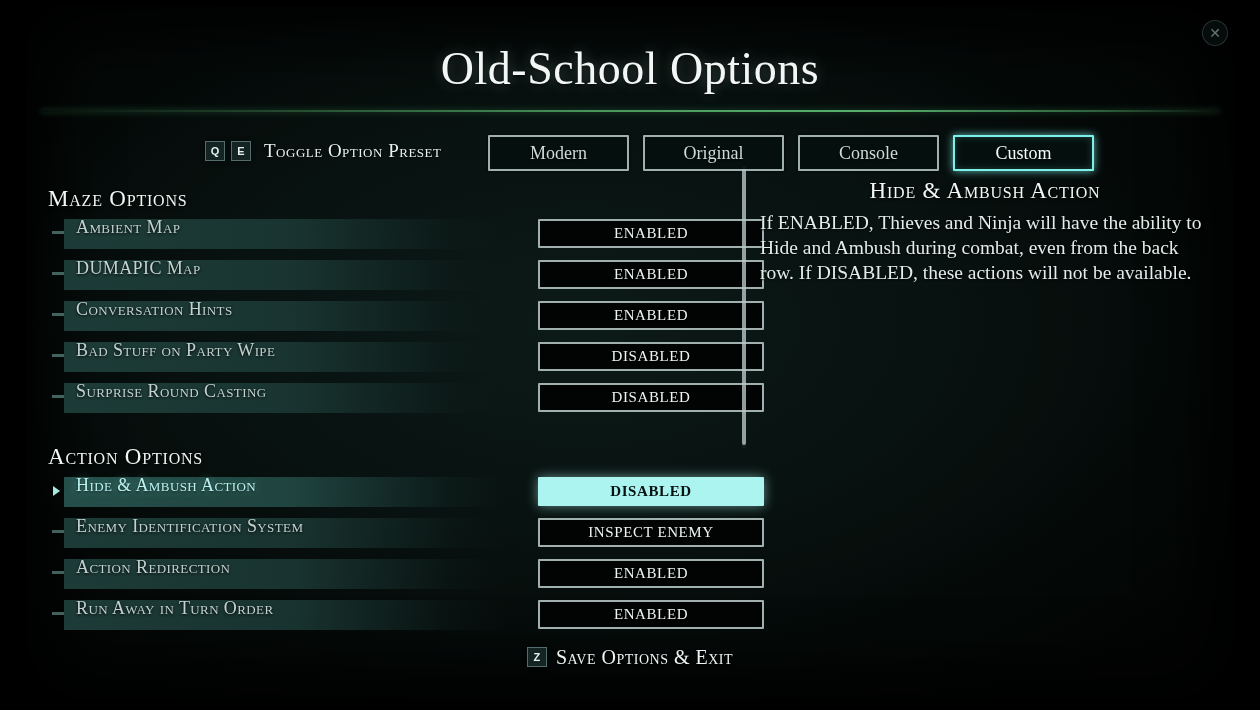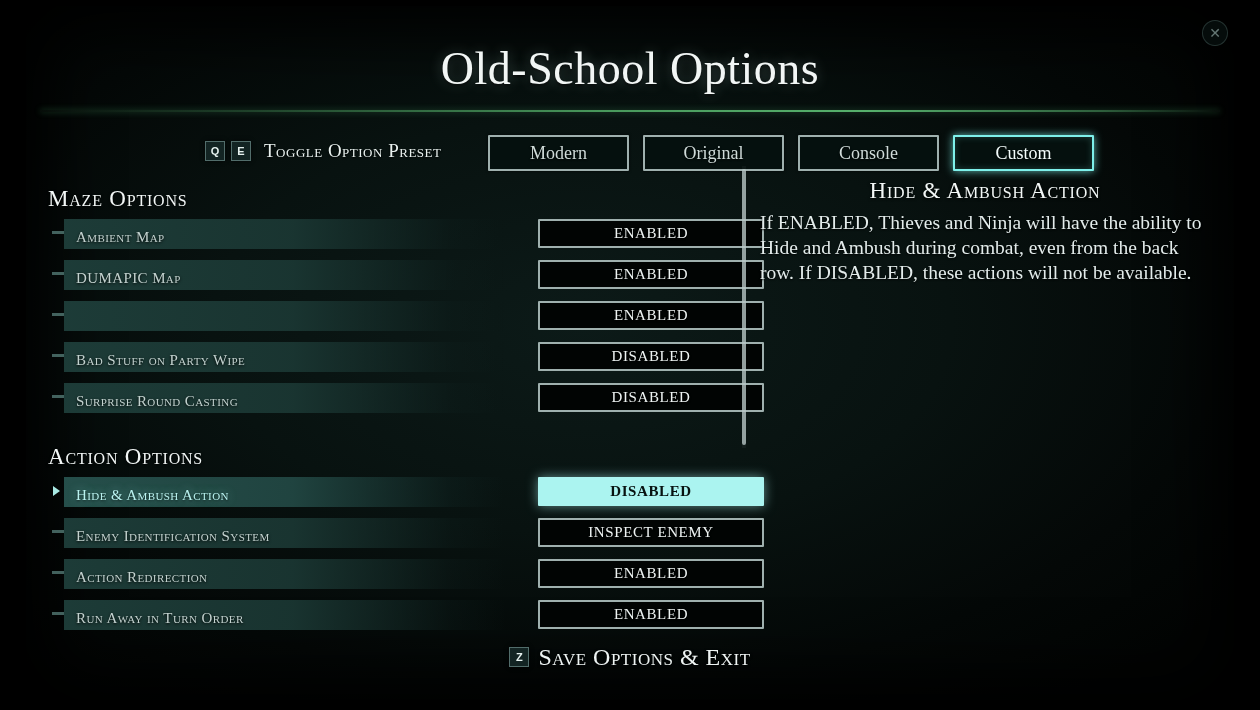--- a/index.html
+++ b/index.html
@@ -156,27 +156,26 @@
   }
   .opt-row.selected .opt-marker {
     left:27px; top:9px; width:0; height:0;
     background:none;
     border-left:7px solid #a9e9e4;
     border-top:5px solid transparent;
     border-bottom:5px solid transparent;
   }
   .opt-label {
     position:absolute; left:50px; top:-2px;
-    font-size:15px;
+    font-size:18px;
     font-variant:small-caps;
     color:#c3d2cf;
     letter-spacing:0.4px;
     white-space:nowrap;
     text-shadow:0 1px 3px rgba(0,0,0,0.95);
-    margin-top:12px;
   }
   .opt-row.selected .opt-label {
     color:#b9f2ef;
     text-shadow:0 0 9px rgba(140,235,230,0.55), 0 1px 3px rgba(0,0,0,0.95);
   }
   .opt-value {
     position:absolute; left:512px; top:0;
     width:226px; height:29px;
     display:flex; align-items:center; justify-content:center;
     font-size:15px;
@@ -230,21 +229,21 @@
     text-shadow:0 1px 2px rgba(0,0,0,0.9);
   }
 
   
   #footer {
     position:absolute; left:0; top:636px; width:1208px; height:30px;
     display:flex; align-items:center; justify-content:center; gap:9px;
     z-index:6;
   }
   #footer-label {
-    font-size:24px;
+    font-size:20px;
     font-variant:small-caps;
     color:#eef4f3;
     letter-spacing:0.5px;
     text-shadow:0 1px 3px rgba(0,0,0,0.95);
   }
 </style>
 </head>
 <body>
 
 <div id="screen">
@@ -282,20 +281,21 @@
         </div>
         <div class="opt-row" style="top: 74px;">
           <div class="opt-bar"></div>
           <div class="opt-marker"></div>
           <div class="opt-label">DUMAPIC Map</div>
           <div class="opt-value">ENABLED</div>
         </div>
         <div class="opt-row" style="top: 115px;">
           <div class="opt-bar"></div>
           <div class="opt-marker"></div>
+          <div class="opt-label">Conversation Hints</div>
           <div class="opt-value">ENABLED</div>
         </div>
         <div class="opt-row" style="top: 156px;">
           <div class="opt-bar"></div>
           <div class="opt-marker"></div>
           <div class="opt-label">Bad Stuff on Party Wipe</div>
           <div class="opt-value">DISABLED</div>
         </div>
         <div class="opt-row" style="top: 197px;">
           <div class="opt-bar"></div>

